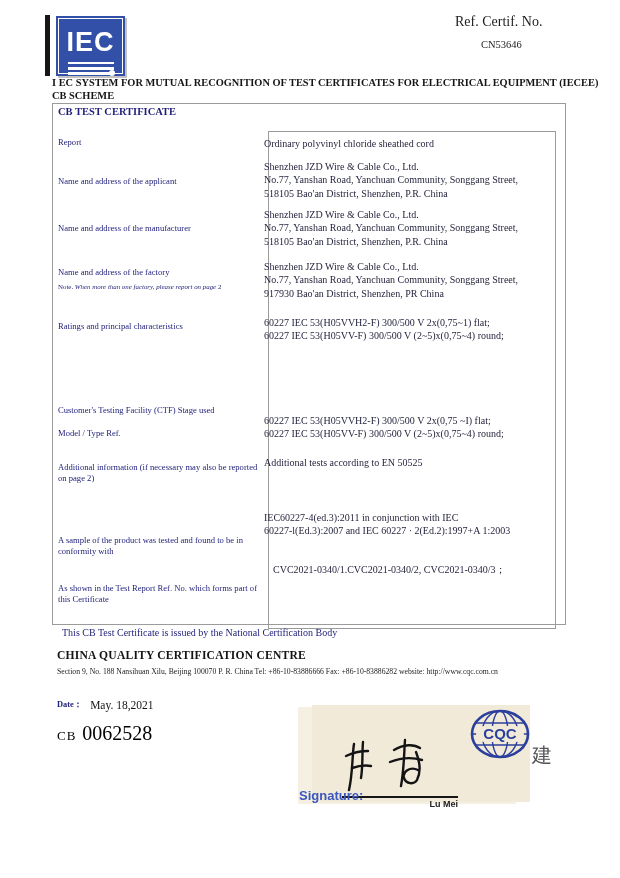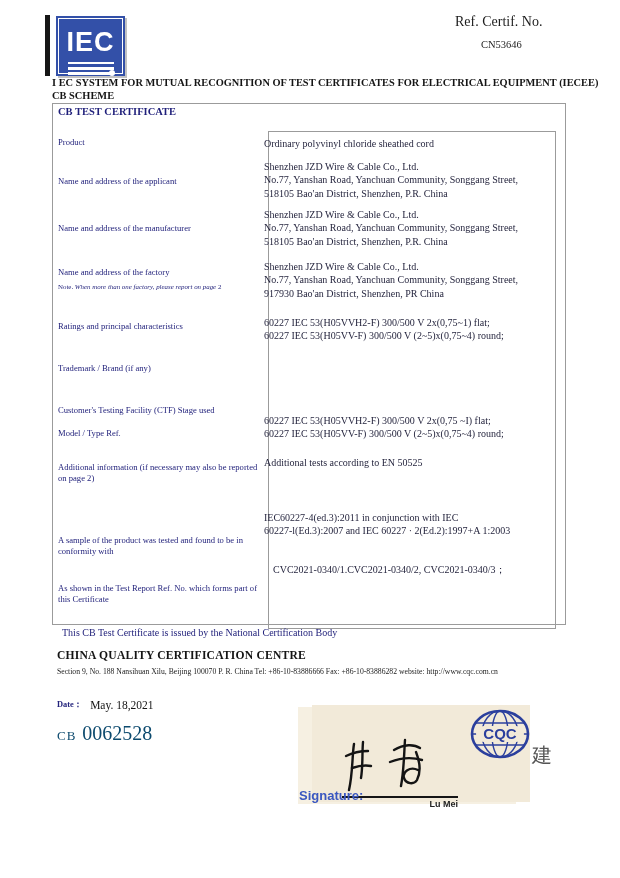--- a/index.html
+++ b/index.html
@@ -32,21 +32,21 @@
   .note{font-size:6.9px;color:#23237c;}
   .note .it{font-style:italic;}
 
   
   .issued{left:62px;top:627px;font-size:10px;color:#23237c;}
   .ncb-name{left:57px;top:649px;font-size:11.6px;font-weight:bold;color:#141414;letter-spacing:.2px;}
   .ncb-addr{left:57px;top:667px;width:540px;font-size:7.7px;color:#1c1c1c;}
   .date-row{left:57px;top:695px;}
   .date-label{font-size:8.4px;color:#23237c;font-weight:bold;vertical-align:2px;}
   .date-value{font-size:11.5px;color:#141414;margin-left:8px;}
-  .cb-row{left:57px;top:722px;color:#0c4a6e;}
+  .cb-row{left:57px;top:722px;color:#000000;}
   .cb-prefix{font-size:13px;letter-spacing:1px;}
   .cb-number{font-size:20px;margin-left:6px;}
 
   .scan-patch{left:312px;top:705px;width:218px;height:97px;background:#f2ead9;
               box-shadow:-14px 2px 0 0 #f6f0e2;}
   .cqc-logo{left:468px;top:707px;width:64px;height:54px;}
   .stamp-char{left:532px;top:742px;font-size:20px;color:#555555;font-family:"DejaVu Sans",sans-serif;}
   .sig-label{left:299px;top:788px;font-family:"Liberation Sans",sans-serif;font-size:13px;
              font-weight:bold;color:#3a57c0;}
   .sig-script{left:338px;top:736px;}
@@ -69,31 +69,30 @@
     </div>
   </div>
   <div class="abs ref-label">Ref. Certif. No.</div>
   <div class="abs ref-value">CN53646</div>
   <div class="abs scheme-title">I EC SYSTEM FOR MUTUAL RECOGNITION OF TEST CERTIFICATES FOR ELECTRICAL EQUIPMENT (IECEE) CB SCHEME</div>
 
   <div class="abs outer-box"></div>
   <div class="abs inner-box"></div>
   <div class="abs cert-title">CB TEST CERTIFICATE</div>
 
-  <div class="abs lbl" style="top:137px">Product</div>
+  <div class="abs lbl" style="top:137px">Report</div>
   <div class="abs lbl" style="top:176px">Name and address of the applicant</div>
   <div class="abs lbl" style="top:223px">Name and address of the manufacturer</div>
   <div class="abs lbl" style="top:267px">Name and address of the factory</div>
   <div class="abs lbl note" style="top:283px">
     <span>Note.</span>
     <span class="it">When more than one factory, please report on page</span>
     <span>2</span>
   </div>
   <div class="abs lbl" style="top:321px">Ratings and principal characteristics</div>
-  <div class="abs lbl" style="top:363px">Trademark / Brand (if any)</div>
   <div class="abs lbl" style="top:405px">Customer's Testing Facility (CTF) Stage used</div>
   <div class="abs lbl" style="top:428px">Model / Type Ref.</div>
   <div class="abs lbl" style="top:462px">Additional information (if necessary may also be reported on page 2)</div>
   <div class="abs lbl" style="top:535px">A sample of the product was tested and found to be in conformity with</div>
   <div class="abs lbl" style="top:583px">As shown in the Test Report Ref. No. which forms part of this Certificate</div>
 
   <div class="abs val" style="top:137px">Ordinary polyvinyl chloride sheathed cord</div>
 
   <div class="abs val" style="top:160px">
     <div>Shenzhen JZD Wire &amp; Cable Co., Ltd.</div>

